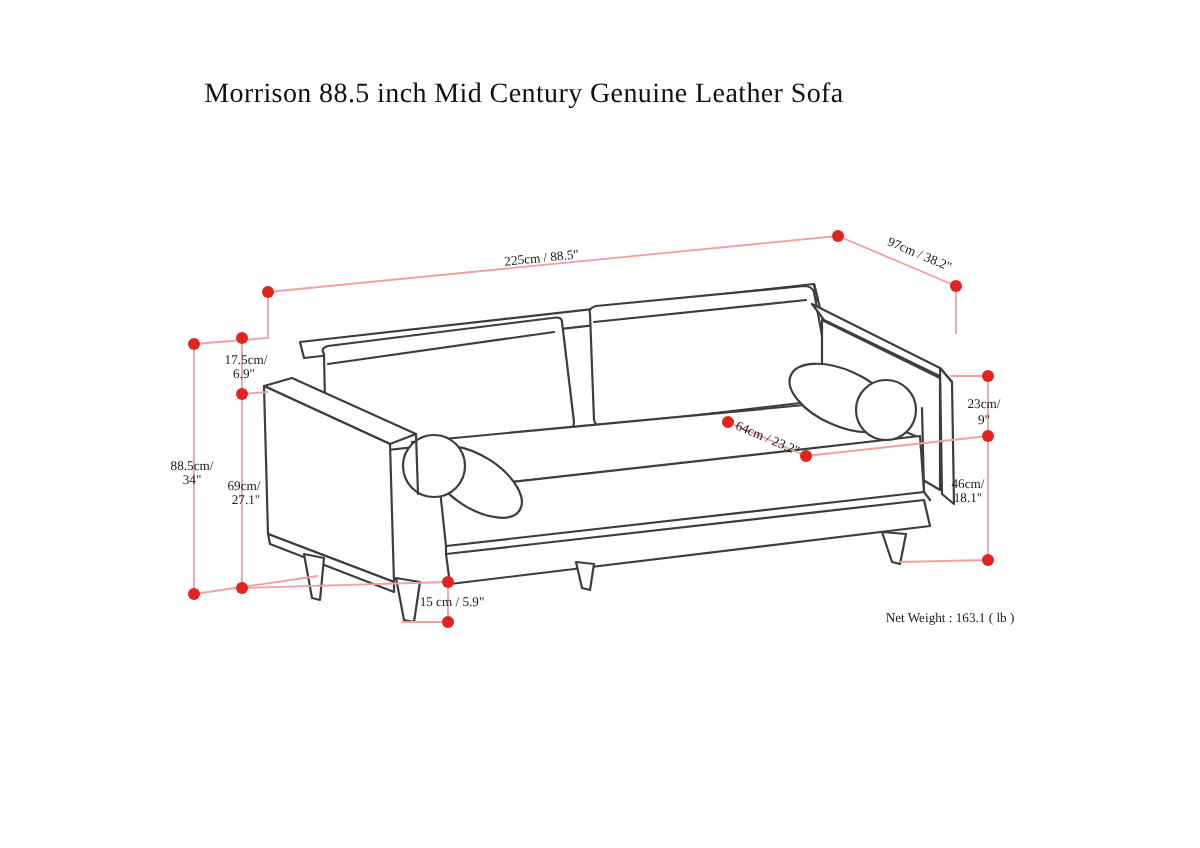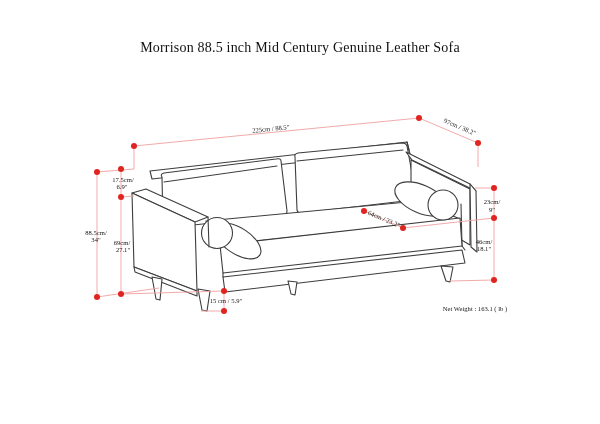--- a/index.html
+++ b/index.html
@@ -1,19 +1,19 @@
 <!DOCTYPE html>
 <html><head>
 <meta charset="utf-8">
 <style>
   html,body{margin:0;padding:0;background:#ffffff;}
   #stage{position:relative;width:600px;height:424px;background:#ffffff;overflow:hidden;
          font-family:"Liberation Serif", serif;}
   #product-title{position:absolute;left:0;top:40px;width:524px;text-align:center;
-                 font-size:14px;color:#111;letter-spacing:.2px;padding-left:38px;}
+                 font-size:14px;color:#111;letter-spacing:.2px;}
   svg{position:absolute;left:0;top:0;}
   .sofa{stroke:#3d3d3d;stroke-width:1.1;fill:#ffffff;stroke-linejoin:round;stroke-linecap:round;}
   .sofa-line{stroke:#3d3d3d;stroke-width:1.1;fill:none;stroke-linecap:round;}
   .dim{stroke:#f0a0a0;stroke-width:0.9;fill:none;}
   .dot{fill:#e02520;stroke:none;}
   .dimtext{font-family:"Liberation Serif", serif;font-size:6.6px;fill:#1a1a1a;}
   .mid{text-anchor:middle;}
 </style>
 </head>
 <body>

